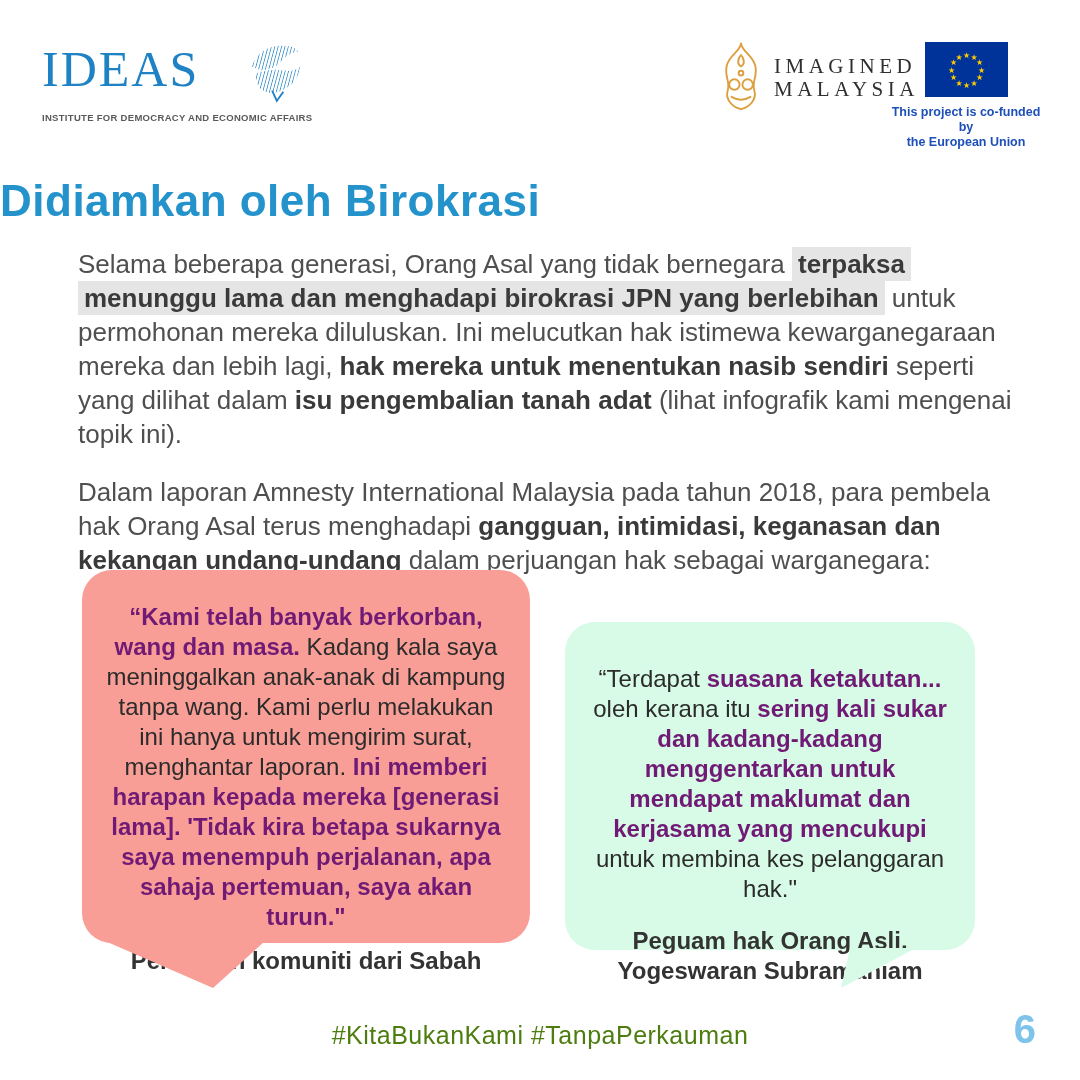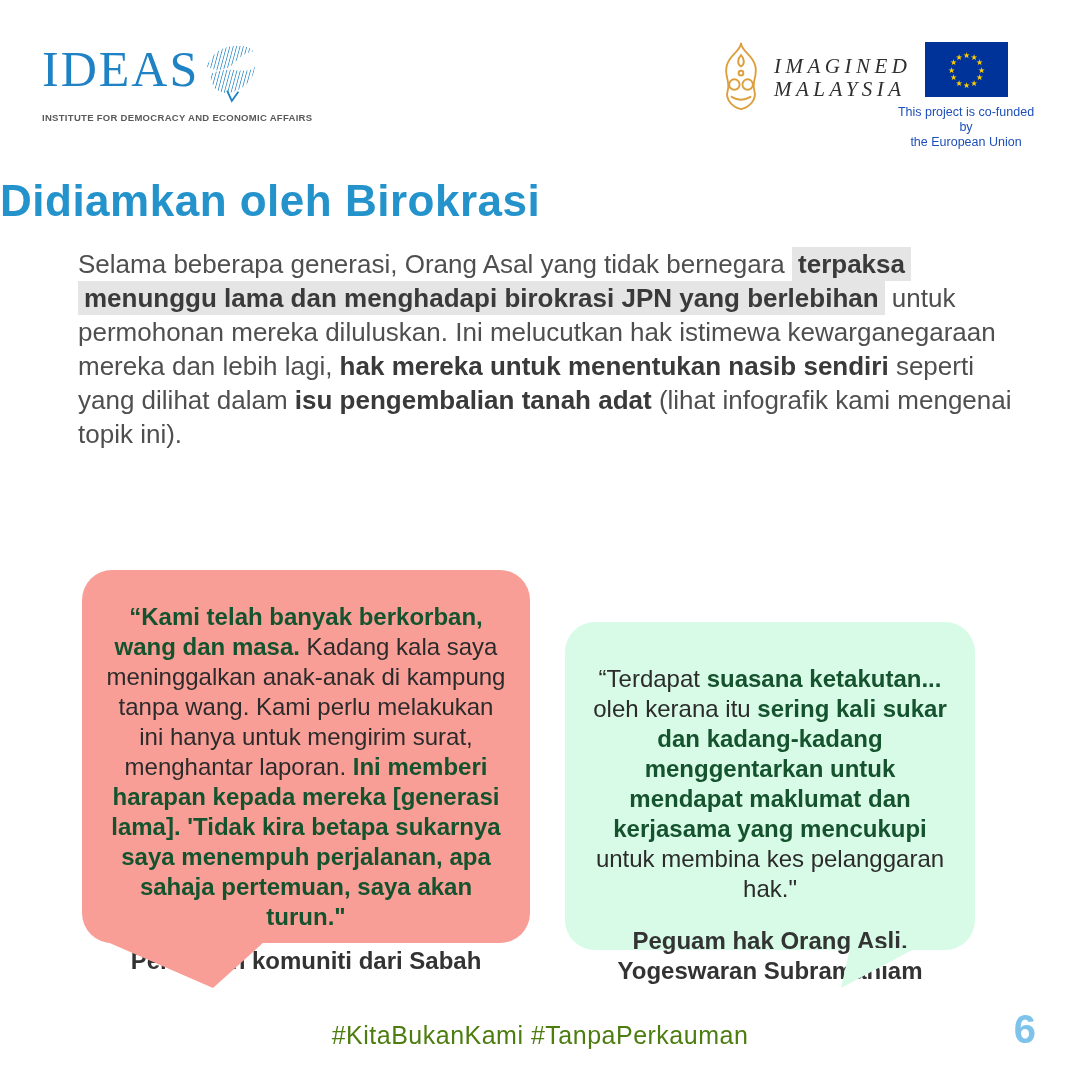--- a/index.html
+++ b/index.html
@@ -6,45 +6,45 @@
   html,body { width:1080px; height:1080px; }
   body {
     position:relative;
     background:#ffffff;
     font-family:"Liberation Sans", sans-serif;
     overflow:hidden;
   }
 
   
   .ideas-logo { position:absolute; left:42px; top:44px; width:260px; }
-  .ideas-row { display:flex; align-items:flex-start; }
+  .ideas-row { display:flex; align-items:flex-start;justify-content:space-between; }
   .ideas-wordmark {
     font-family:"Liberation Serif", serif;
     font-size:50px; line-height:50px; font-weight:400;
     color:#1e82c4; letter-spacing:2px;
   }
   .ideas-bird { margin-left:2px; margin-top:-2px; }
   .ideas-tagline {
     margin-top:4px; font-size:9.5px; font-weight:700;
     color:#58595b; letter-spacing:0.3px; white-space:nowrap;
   }
 
-  .imagined { position:absolute; left:720px; top:40px; display:flex; align-items:center;font-style:italic; }
+  .imagined { position:absolute; left:720px; top:40px; display:flex; align-items:center; }
   .imagined-text {
     margin-left:12px;
     font-family:"Liberation Serif", serif;
     font-size:21px; line-height:23px; font-weight:500;
     color:#2f2f2f; letter-spacing:4.5px; white-space:nowrap;
   }
 
   .eu-block { position:absolute; left:891px; top:42px; width:150px; text-align:center; }
   .eu-flag { display:block; margin:0 auto; }
   .eu-caption {
     margin-top:4px; font-size:12.5px; line-height:15px;
-    color:#1d4fb8; font-weight:400;
+    color:#1d4fb8; font-weight:700;
   }
 
   
   .page-title {
     position:absolute; top:176px; left:0; width:1080px;
     font-size:44px; font-weight:700; color:#2593cb;
     letter-spacing:0.5px;
   }
 
   
@@ -58,21 +58,21 @@
     font-weight:700; color:#3a3a3a;
     background:#e5e5e5; padding:2px 6px;
     -webkit-box-decoration-break:clone; box-decoration-break:clone;
   }
 
   
   .bubble {
     position:absolute; border-radius:30px; text-align:center;
     font-size:24px; line-height:30px; color:#2b2b2b;
   }
-  .bubble .seg-b { font-weight:700; color:#14532d; }
+  .bubble .seg-b { font-weight:700; color:#701a75; }
   .bubble-pink {
     left:82px; top:570px; width:448px; height:373px;
     background:#f99e96; padding:32px 22px 0 22px;
   }
   .bubble-green {
     left:565px; top:622px; width:410px; height:328px;
     background:#d8fbe7; padding:42px 26px 0 26px;
   }
   .attribution {
     margin-top:14px; font-weight:700; color:#333333; font-size:24px; line-height:30px;
@@ -155,20 +155,21 @@
   <div class="eu-caption">
     <div>This project is co-funded by</div>
     <div>the European Union</div>
   </div>
 </div>
 
 <h1 class="page-title">Didiamkan oleh Birokrasi</h1>
 
 <div class="content">
   <p><span>Selama beberapa generasi, Orang Asal yang tidak bernegara </span><span class="seg-hl">terpaksa menunggu lama dan menghadapi birokrasi JPN yang berlebihan</span><span> untuk permohonan mereka diluluskan. Ini melucutkan hak istimewa kewarganegaraan mereka dan lebih lagi, </span><span class="seg-b">hak mereka untuk menentukan nasib sendiri</span><span> seperti yang dilihat dalam </span><span class="seg-b">isu pengembalian tanah adat</span><span> (lihat infografik kami mengenai topik ini).</span></p>
+  <p><span>Dalam laporan Amnesty International Malaysia pada tahun 2018, para pembela hak Orang Asal terus menghadapi </span><span class="seg-b">gangguan, intimidasi, keganasan dan kekangan undang-undang</span><span> dalam perjuangan hak sebagai warganegara:</span></p>
 </div>
 
 <div class="bubble bubble-pink">
   <div><span class="seg-b">“Kami telah banyak berkorban, wang dan masa.</span><span> Kadang kala saya meninggalkan anak-anak di kampung tanpa wang. Kami perlu melakukan ini hanya untuk mengirim surat, menghantar laporan. </span><span class="seg-b">Ini memberi harapan kepada mereka [generasi lama]. 'Tidak kira betapa sukarnya saya menempuh perjalanan, apa sahaja pertemuan, saya akan turun."</span></div>
   <div class="attribution">
     <span>Pemimpin komuniti dari Sabah</span>
   </div>
 </div>
 <svg class="tail" style="left:100px; top:941px;" width="180" height="50">
   <polygon points="5,0 165,0 113,47" fill="#f99e96"></polygon>

